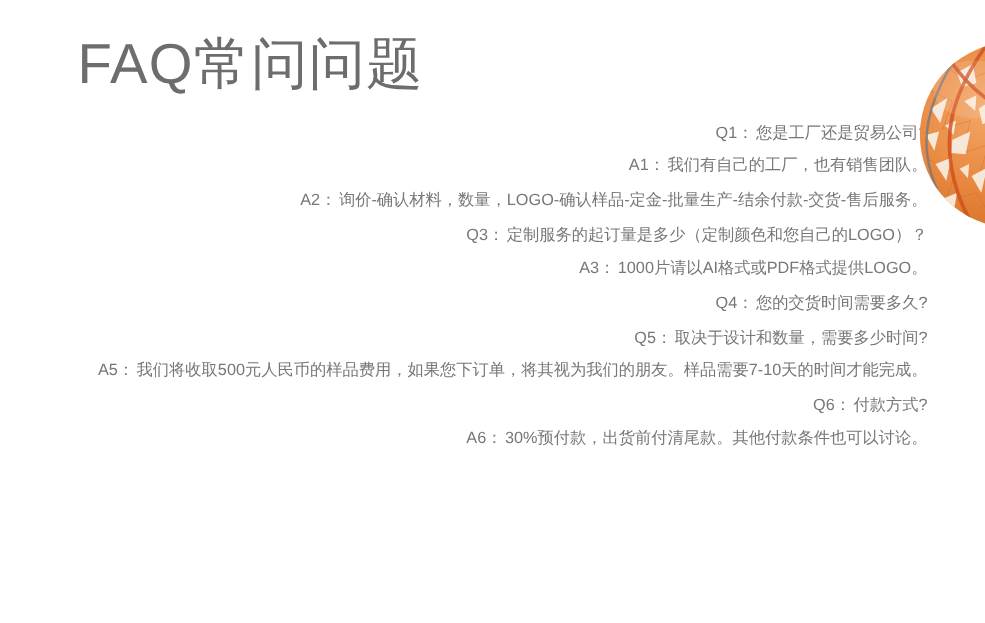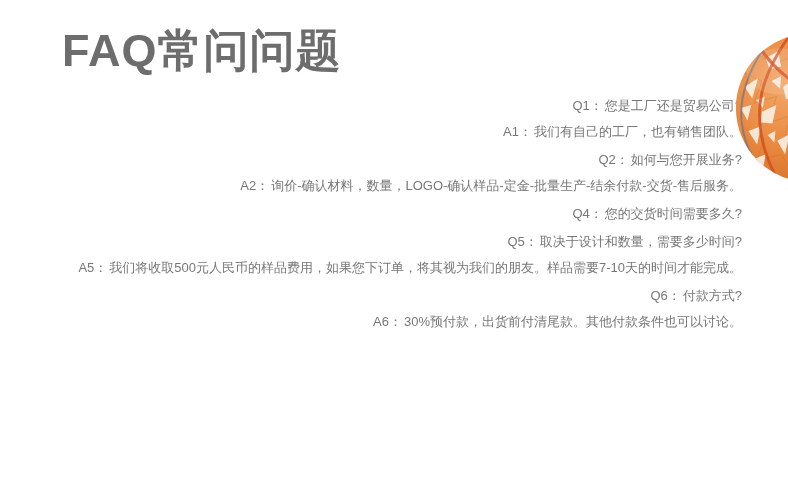--- a/index.html
+++ b/index.html
@@ -9,21 +9,21 @@
     width: 788px;
     height: 498px;
     overflow: hidden;
     background: var(--background, #ffffff);
     font-family: "Liberation Sans", "DejaVu Sans", sans-serif;
   }
   .page-title {
     margin: 26px 0 0 62px;
     font-size: 45px;
     line-height: 1.12;
-    font-weight: bold;
+    font-weight: normal;
     letter-spacing: 1px;
     color: var(--title, #6d6d6d);
   }
   .faq-list {
     margin: 17px 0 0 62px;
     width: 680px;
     font-size: 13px;
     line-height: 26px;
     color: var(--body-text, #777777);
   }
@@ -43,22 +43,25 @@
 <body>
 
 <h1 class="page-title">FAQ常问问题</h1>
 
 <div class="faq-list">
   <div class="faq-item">
     <p class="faq-line"><span class="qa-label">Q1：</span><span>您是工厂还是贸易公司?</span></p>
     <p class="faq-line"><span class="qa-label">A1：</span><span>我们有自己的工厂，也有销售团队。</span></p>
   </div>
   <div class="faq-item">
-    <p class="faq-line"><span class="qa-label">Q2：</span><span>如何与您开展业务?</span></p>
     <p class="faq-line"><span class="qa-label">A2：</span><span>询价-确认材料，数量，LOGO-确认样品-定金-批量生产-结余付款-交货-售后服务。</span></p>
+  </div>
+  <div class="faq-item">
+    <p class="faq-line"><span class="qa-label">Q3：</span><span>定制服务的起订量是多少（定制颜色和您自己的LOGO）？</span></p>
+    <p class="faq-line"><span class="qa-label">A3：</span><span>1000片请以AI格式或PDF格式提供LOGO。</span></p>
   </div>
   <div class="faq-item">
     <p class="faq-line"><span class="qa-label">Q4：</span><span>您的交货时间需要多久?</span></p>
   </div>
   <div class="faq-item">
     <p class="faq-line"><span class="qa-label">Q5：</span><span>取决于设计和数量，需要多少时间?</span></p>
     <p class="faq-line"><span class="qa-label">A5：</span><span>我们将收取500元人民币的样品费用，如果您下订单，将其视为我们的朋友。样品需要7-10天的时间才能完成。</span></p>
   </div>
   <div class="faq-item">
     <p class="faq-line"><span class="qa-label">Q6：</span><span>付款方式?</span></p>

